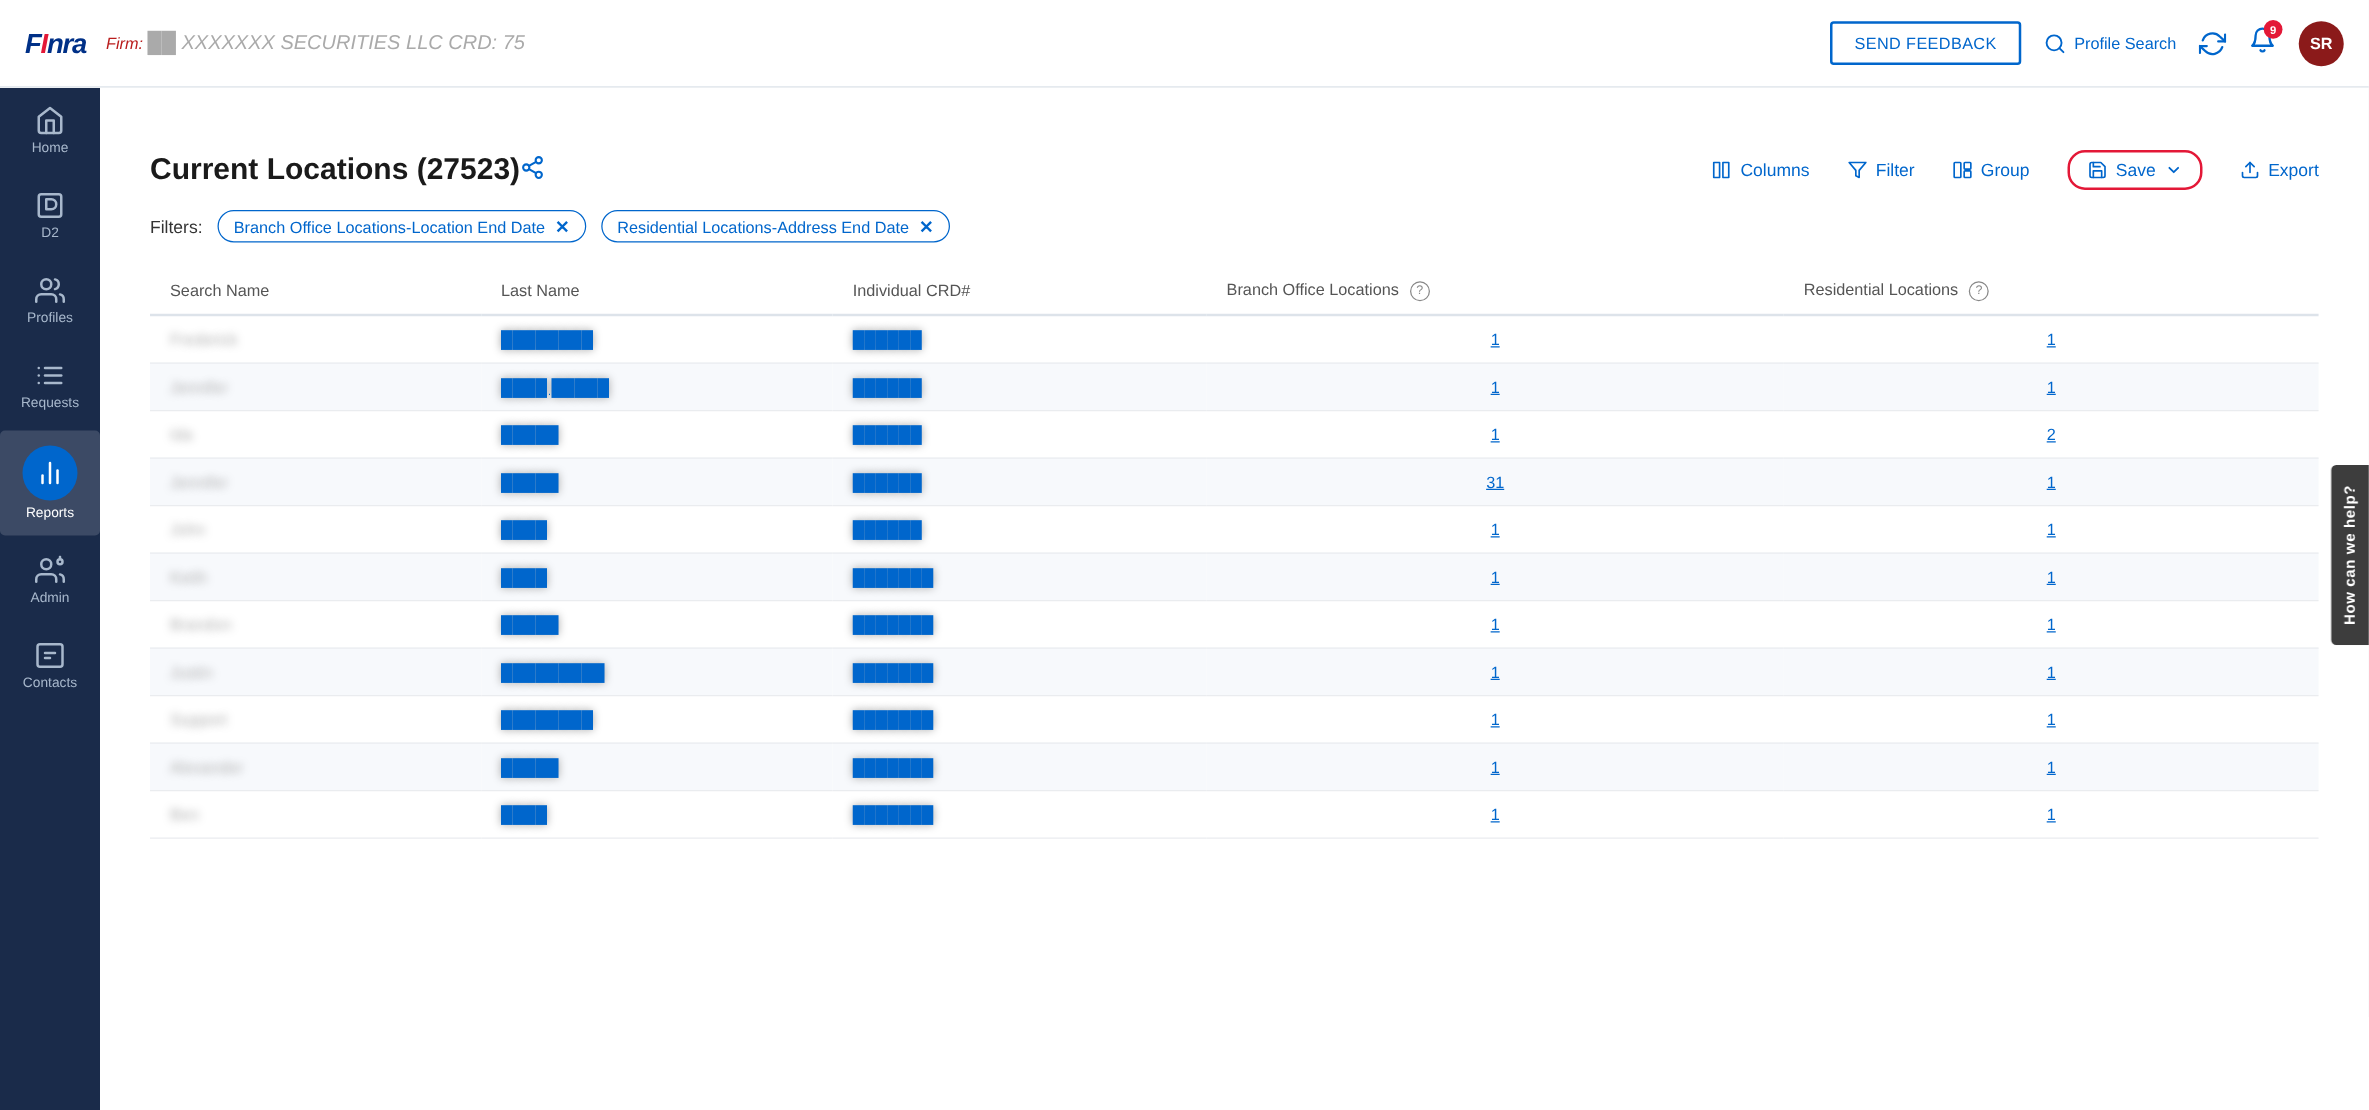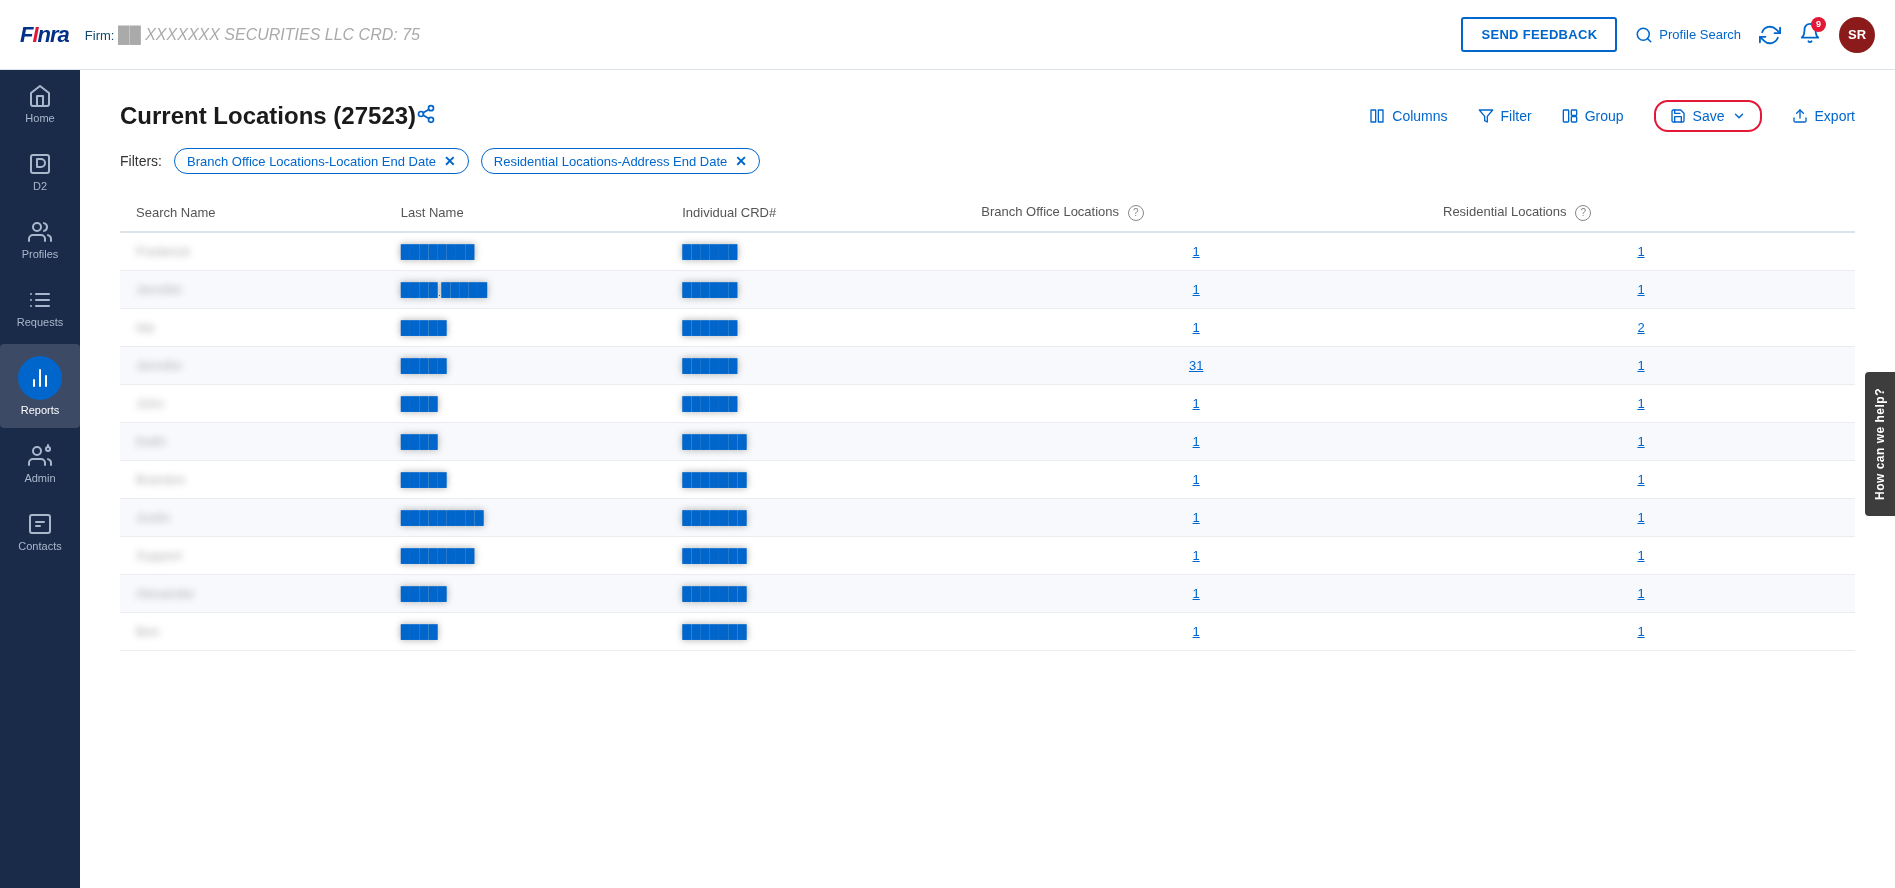--- a/index.html
+++ b/index.html
@@ -23,29 +23,29 @@
       letter-spacing: -1px;
       margin-right: 16px;
       font-style: italic;
     }
     .finra-logo span { color: #e31837; }
     .firm-name {
       font-size: 13px;
       color: #333;
       margin-right: auto;
     }
-    .firm-name span { color: #0c4a6e; }
+    .firm-name span { color: #b91c1c; font-style: italic; }
     .header-actions { display: flex; align-items: center; gap: 18px; }
     .send-feedback-btn {
       border: 2px solid #0066cc;
       color: #0066cc;
       background: #fff;
       padding: 8px 18px;
       font-size: 13px;
-      font-weight: 700;
+      font-weight: 400;
       cursor: pointer;
       border-radius: 3px;
       letter-spacing: 0.3px;
     }
     .profile-search-link {
       display: flex; align-items: center; gap: 6px;
       color: #0066cc; font-size: 13px; font-weight: 500; cursor: pointer;
       text-decoration: none;
     }
     .header-icon { width: 22px; height: 22px; display: flex; align-items: center; justify-content: center; cursor: pointer; }
@@ -111,20 +111,21 @@
       display: flex;
       flex-direction: column;
       padding: 30px 40px 20px 40px;
     }
 
     
     .page-header {
       display: flex;
       align-items: center;
       margin-bottom: 16px;
+      margin-top: 20px;
     }
     .page-title {
       font-size: 24px;
       font-weight: 700;
       color: #1a1a1a;
     }
     .share-icon { cursor: pointer; color: #0066cc; }
     .page-actions { margin-left: auto; display: flex; align-items: center; gap: 30px; }
     .action-btn {
       display: flex; align-items: center; gap: 7px;

